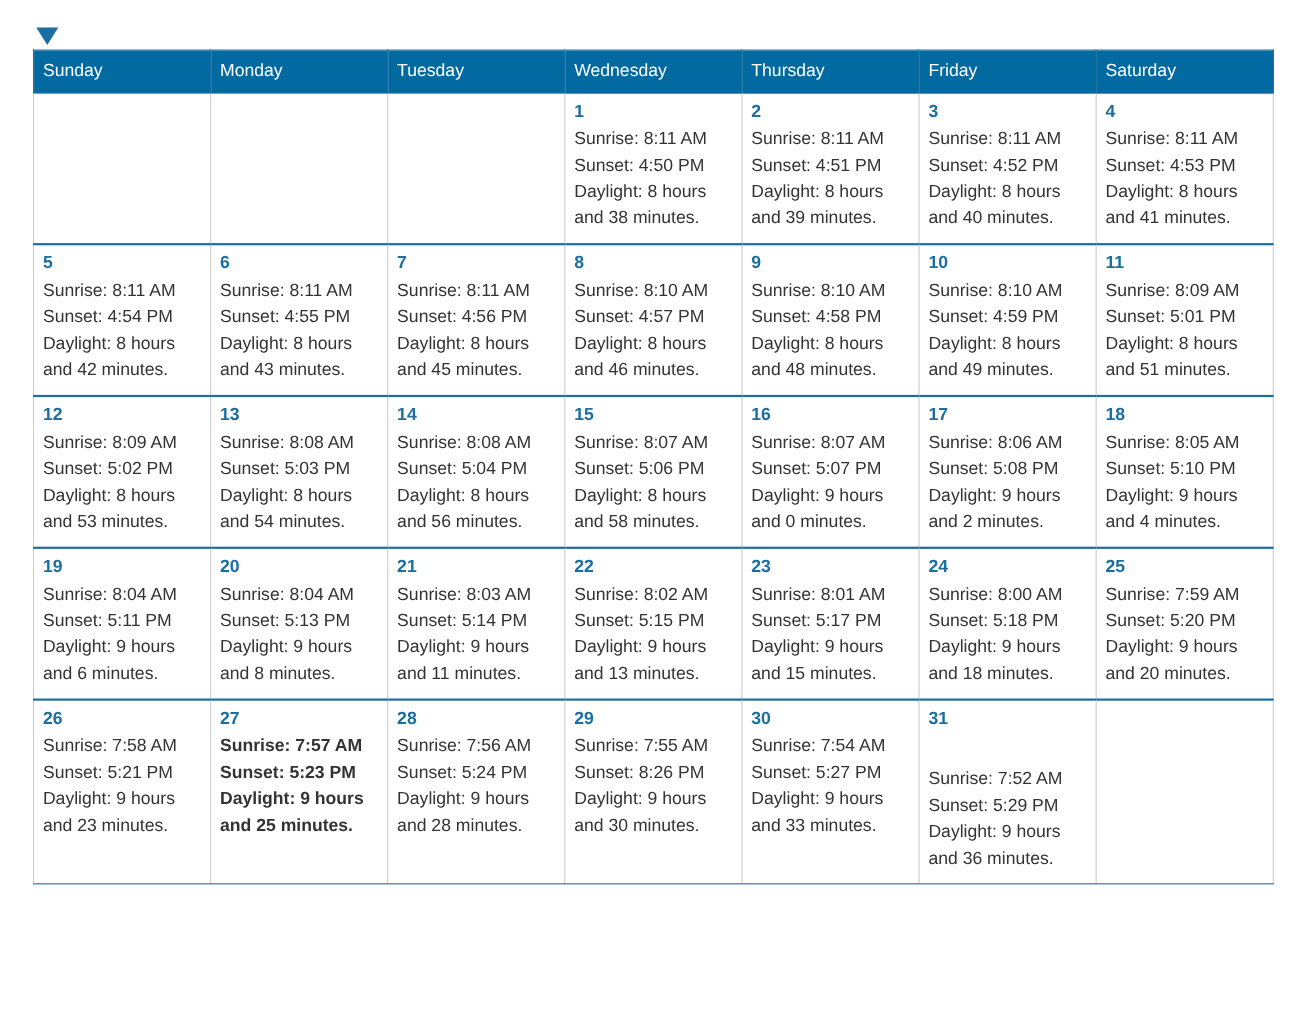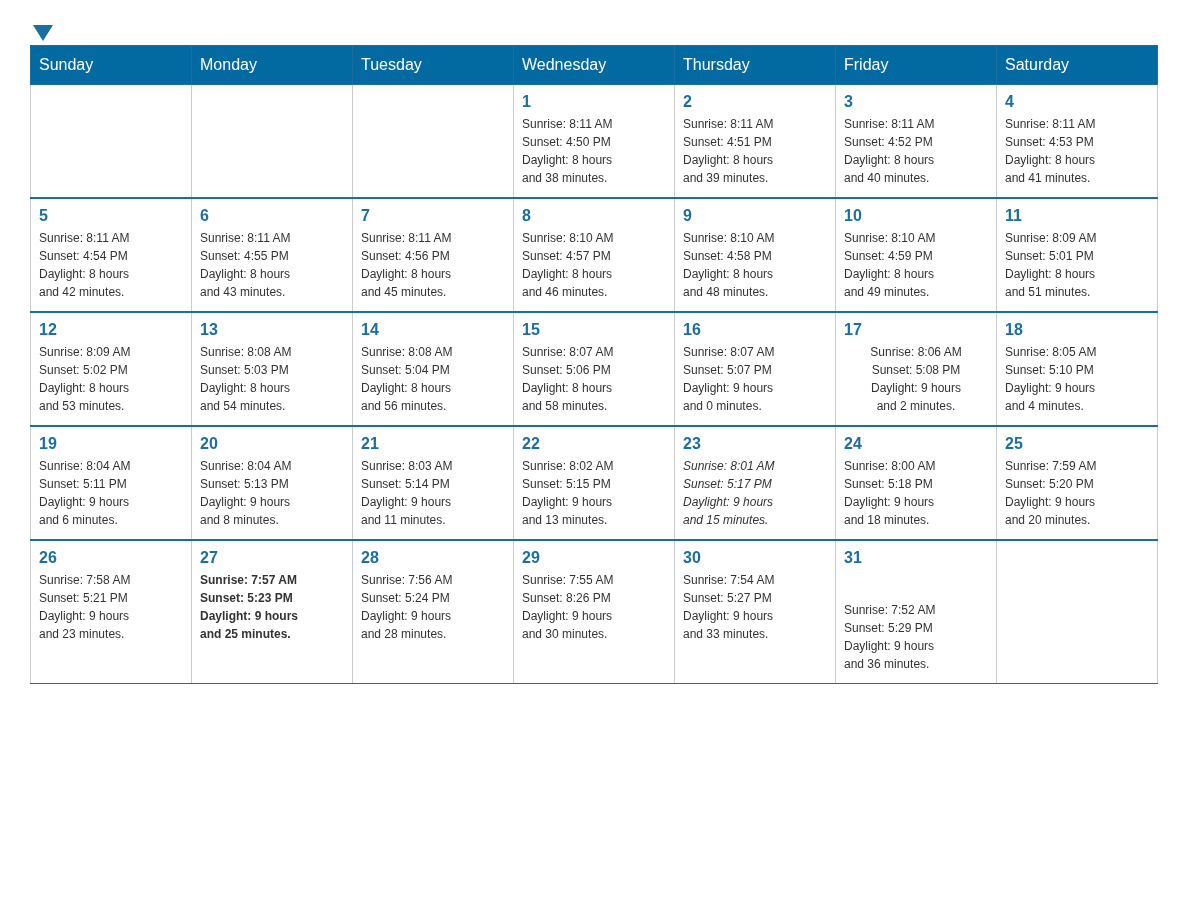--- a/index.html
+++ b/index.html
@@ -88,21 +88,21 @@
       border-bottom: 1px solid #1a6fa0;
     }
     .day-number {
       font-size: 16px;
       color: #1a6fa0;
       font-weight: bold;
       display: block;
       margin-bottom: 4px;
     }
     .day-info {
-      font-size: 12px;
+      font-size: 16px;
       color: #333;
       line-height: 1.5;
     }
     .empty-cell {
       background: #fff;
     }
   </style>
 </head>
 <body>
 
@@ -248,21 +248,21 @@
         </td>
         <td>
           <span class="day-number">16</span>
           <div class="day-info" style="white-space: pre-line;">Sunrise: 8:07 AM
 Sunset: 5:07 PM
 Daylight: 9 hours
 and 0 minutes.</div>
         </td>
         <td>
           <span class="day-number">17</span>
-          <div class="day-info" style="white-space: pre-line; text-align: center;">Sunrise: 8:06 AM
+          <div class="day-info" style="white-space: pre-line;">Sunrise: 8:06 AM
 Sunset: 5:08 PM
 Daylight: 9 hours
 and 2 minutes.</div>
         </td>
         <td>
           <span class="day-number">18</span>
           <div class="day-info" style="white-space: pre-line;">Sunrise: 8:05 AM
 Sunset: 5:10 PM
 Daylight: 9 hours
 and 4 minutes.</div>
@@ -292,21 +292,21 @@
         </td>
         <td>
           <span class="day-number">22</span>
           <div class="day-info" style="white-space: pre-line;">Sunrise: 8:02 AM
 Sunset: 5:15 PM
 Daylight: 9 hours
 and 13 minutes.</div>
         </td>
         <td>
           <span class="day-number">23</span>
-          <div class="day-info" style="white-space: pre-line; font-style: italic;">Sunrise: 8:01 AM
+          <div class="day-info" style="white-space: pre-line;">Sunrise: 8:01 AM
 Sunset: 5:17 PM
 Daylight: 9 hours
 and 15 minutes.</div>
         </td>
         <td>
           <span class="day-number">24</span>
           <div class="day-info" style="white-space: pre-line;">Sunrise: 8:00 AM
 Sunset: 5:18 PM
 Daylight: 9 hours
 and 18 minutes.</div>

